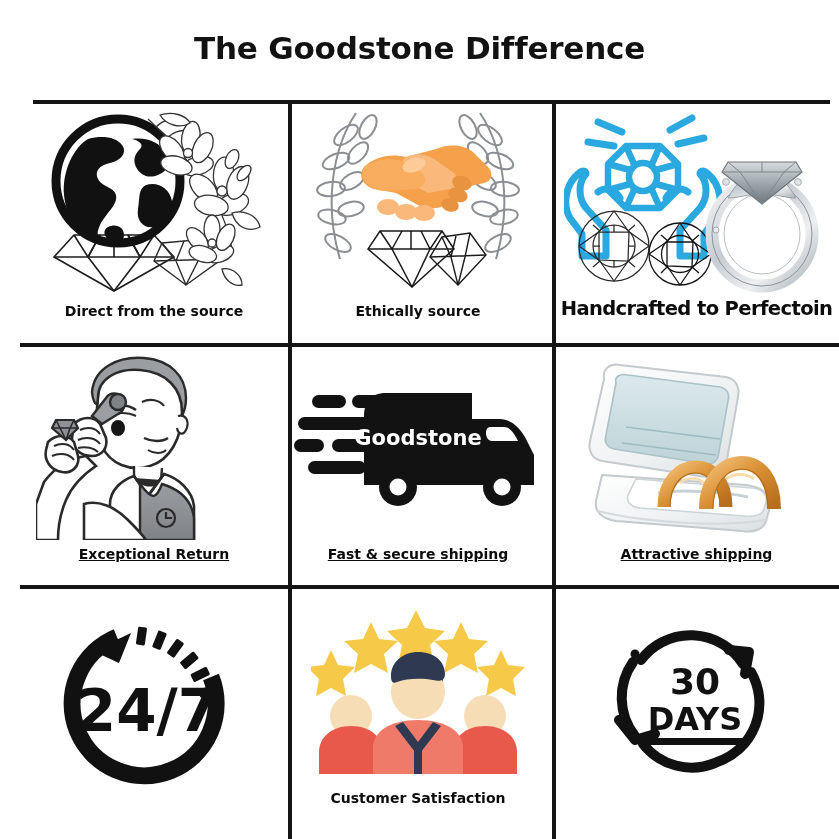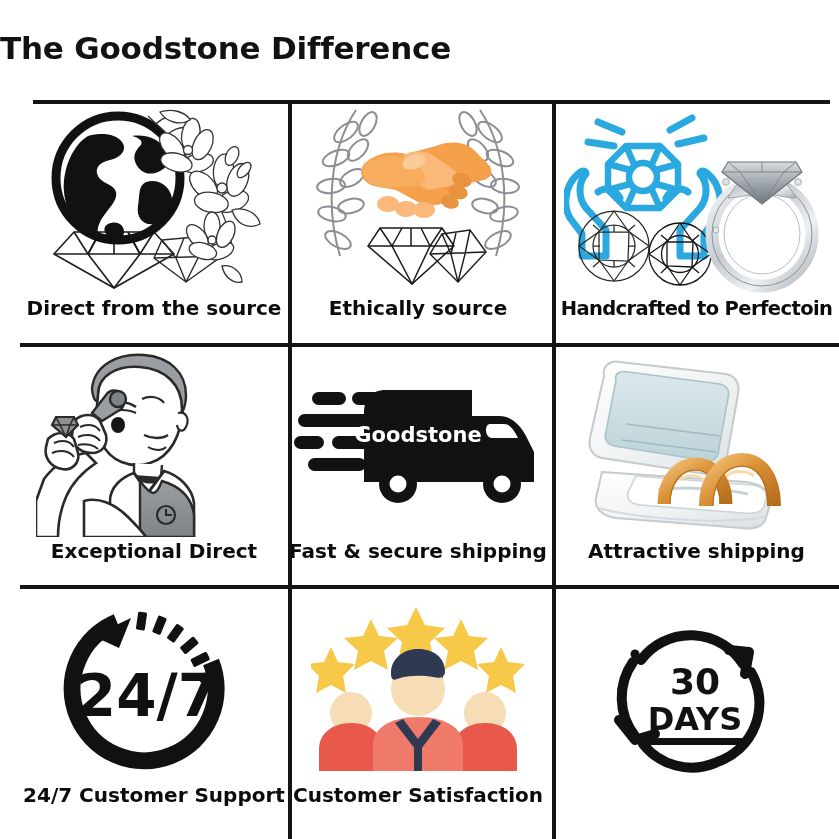--- a/index.html
+++ b/index.html
@@ -21,21 +21,21 @@
     height: 839px;
     background: #ffffff;
   }
 
   
   .title-bar {
     position: absolute;
     left: 0;
     top: 30px;
     width: 839px;
-    text-align: left;
+    text-align: center;
   }
   .title-text {
     font-size: 31px;
     font-weight: bold;
     letter-spacing: -0.2px;
     color: #121212;
     font-family: "DejaVu Sans", sans-serif;
   }
 
   
@@ -79,32 +79,32 @@
     width: 100%;
     flex: 1 1 auto;
     display: flex;
     align-items: center;
     justify-content: center;
     overflow: hidden;
   }
   .cell-label {
     font-family: "DejaVu Sans", sans-serif;
     font-weight: bold;
-    font-size: 20px;
+    font-size: 14px;
     color: #0c0c0c;
     text-align: center;
     white-space: nowrap;
     line-height: 1;
     padding-bottom: 10px;
   }
   .cell-label.tight { font-size: 19.5px; letter-spacing: -0.6px; }
 
   
   .r1 { top: 104px; height: 224px; }
-  .r2 { top: 347px; height: 224px; }
+  .r2 { top: 347px; height: 224px; text-decoration: underline; }
   .r3 { top: 589px; height: 226px; justify-content: space-between; }
   .c1 { left: 22px;  width: 264px; }
   .c2 { left: 288px; width: 260px; }
   .c3 { left: 554px; width: 285px; }
 
   svg { display: block; }
 
   
   .shadow-ellipse {
     position: absolute;
@@ -402,21 +402,21 @@
         <ellipse cx="82" cy="48" rx="8" ry="8" fill="#7f8388" stroke="#2a2a2a" stroke-width="2.4"></ellipse>
 
         <path d="M12 88 C20 80 32 80 38 88 L42 102 C44 112 36 120 26 118
                  C14 116 8 106 10 96 Z" fill="#ffffff" stroke="#2a2a2a" stroke-width="2.6"></path>
         <path d="M18 92 C26 88 34 90 38 96 M16 102 C24 98 34 100 38 106" fill="none" stroke="#2a2a2a" stroke-width="2"></path>
 
         <path d="M20 66 L38 66 L42 74 L30 86 L16 74 Z" fill="#8e9196" stroke="#2a2a2a" stroke-width="2.2"></path>
         <path d="M16 74 L42 74 M20 66 L24 74 L30 86 M38 66 L34 74 L30 86" fill="none" stroke="#2a2a2a" stroke-width="1.6"></path>
       </svg>
     </div>
-    <div class="cell-label">Exceptional Direct</div>
+    <div class="cell-label">Exceptional Return</div>
   </div>
 
   <div class="cell r2 c2">
     <div class="cell-art">
       <svg width="248" height="140" viewBox="0 0 248 140" aria-hidden="true">
 
         <g fill="#121212">
           <rect x="18" y="18" width="34" height="13" rx="6.5"></rect>
           <rect x="58" y="18" width="46" height="13" rx="6.5"></rect>
           <rect x="4" y="40" width="72" height="13" rx="6.5"></rect>
@@ -503,21 +503,20 @@
           <rect x="78" y="10" width="9" height="18" rx="1.5" transform="rotate(8 82 19)"></rect>
           <rect x="96" y="14" width="9" height="18" rx="1.5" transform="rotate(22 100 23)"></rect>
           <rect x="112" y="22" width="9" height="18" rx="1.5" transform="rotate(36 116 31)"></rect>
           <rect x="126" y="34" width="9" height="18" rx="1.5" transform="rotate(50 130 43)"></rect>
           <rect x="137" y="48" width="9" height="18" rx="1.5" transform="rotate(64 141 57)"></rect>
           <rect x="145" y="65" width="9" height="18" rx="1.5" transform="rotate(78 149 74)"></rect>
         </g>
         <text x="88" y="114" text-anchor="middle" fill="#111111" font-family="DejaVu Sans, sans-serif" font-size="58" font-weight="bold">24/7</text>
       </svg>
     </div>
-    <div class="cell-label">24/7 Customer Support</div>
   </div>
 
   <div class="cell r3 c2">
     <div class="cell-art">
       <svg width="214" height="168" viewBox="0 0 214 168" aria-hidden="true">
 
         <g fill="#F7C948">
           <path d="M22 38 l7 15 17 2 -12 12 3 17 -15 -8 -15 8 3 -17 -12 -12 17 -2 z" transform="translate(-2,6)"></path>
           <path d="M62 16 l8 17 19 2 -14 13 4 19 -17 -9 -17 9 4 -19 -14 -13 19 -2 z" transform="translate(-2,0)"></path>
           <path d="M107 6 l9 18 20 3 -15 14 4 20 -18 -10 -18 10 4 -20 -15 -14 20 -3 z" transform="translate(-2,-2)"></path>

